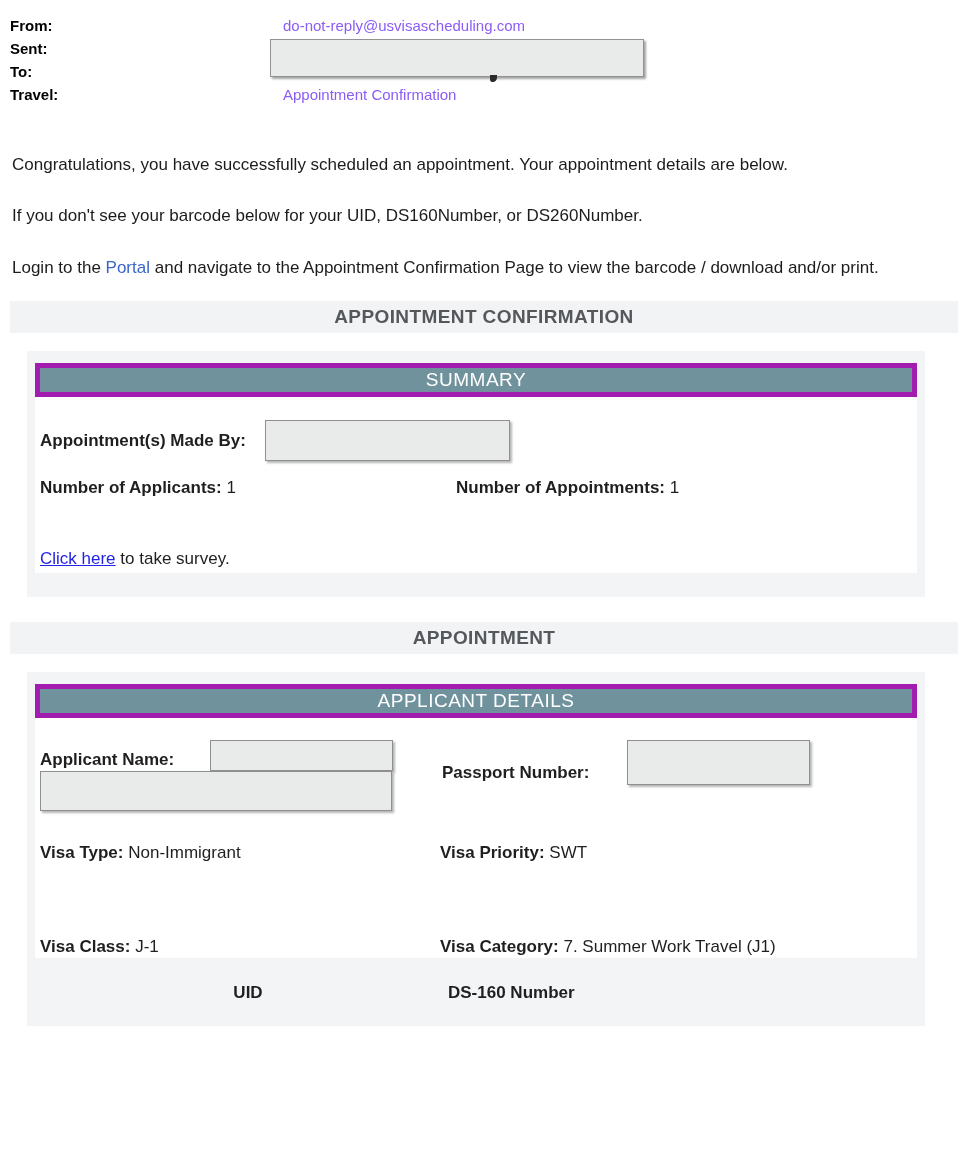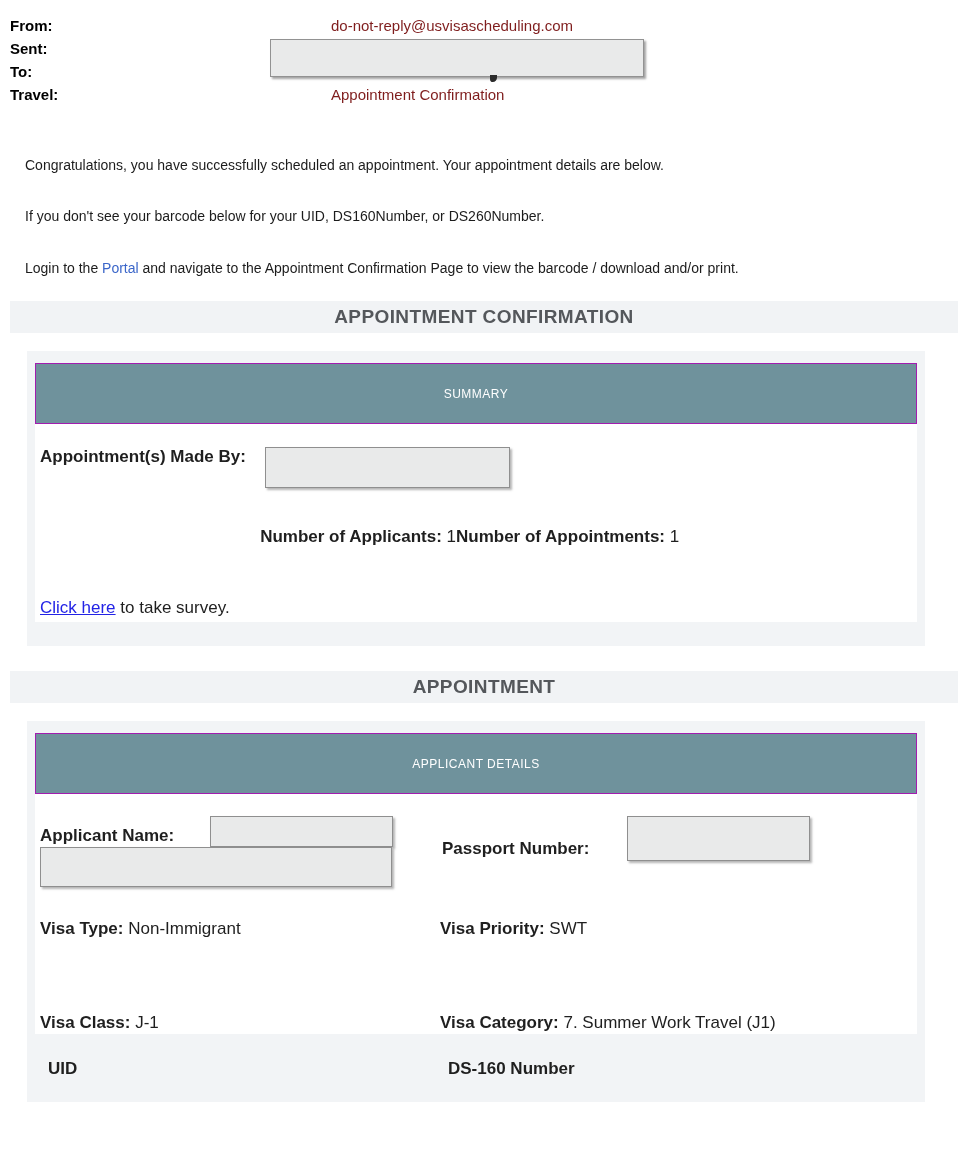--- a/index.html
+++ b/index.html
@@ -6,35 +6,35 @@
   html, body { margin:0; padding:0; }
   body {
     width: 968px; height: 1152px; overflow: hidden;
     background: #ffffff;
     font-family: "Liberation Sans", sans-serif;
     color: #1c1c1c;
   }
 
   
   .email-header { position: relative; padding: 14px 10px 0 10px; }
-  .hdr-row { display: flex; font-size: 15px; line-height: 23px; gap: 48px; }
+  .hdr-row { display: flex; font-size: 15px; line-height: 23px; }
   .hdr-label { width: 273px; font-weight: bold; color: #000; }
-  .hdr-value { color: #7f1d1d; }
+  .hdr-value { color: #8b5cf6; }
   .hdr-redaction {
     position: absolute; left: 270px; top: 39px; width: 374px; height: 38px;
     background: #e9eaea; border: 1px solid #929292;
     box-shadow: 2px 2px 2px rgba(90,90,90,0.55);
   }
   .hdr-artifact {
     position: absolute; left: 490px; top: 75px; width: 7px; height: 7px;
     background: #2b2b2b; border-radius: 0 0 60% 40%;
   }
 
   
-  .para { margin: 0 14px 0 25px; font-size: 14px; line-height: 26px; color: #1c1c1c; }
+  .para { margin: 0 14px 0 12px; font-size: 17px; line-height: 26px; color: #1c1c1c; }
   .para-1 { margin-top: 46px; }
   .para-2 { margin-top: 25px; }
   .para-3 { margin-top: 26px; max-width: 944px; }
   a.link-portal { color: #3b66c9; cursor: pointer; }
   a.link-survey { color: #2323e6; text-decoration: underline; cursor: pointer; }
 
   
   .title-band {
     margin: 0 10px; height: 32px;
     background: #f1f3f5;
@@ -46,57 +46,57 @@
 
   
   .section-box {
     margin-left: 27px; width: 898px;
     background: #f2f4f6;
     padding: 12px 8px 0 8px;
   }
   .section-box.summary { margin-top: 18px; padding-bottom: 24px; }
   .section-box.applicant { margin-top: 18px; padding-bottom: 0; }
   .teal-bar {
-    height: 61px; background: #6f929c; border: 1px solid #a21caf;
+    height: 34px; background: #6f929c; border: 5px solid #a21caf;
     display: flex; align-items: center; justify-content: center;
-    font-size: 12px; color: #ffffff; letter-spacing: 0.5px; font-weight: 400;
+    font-size: 19px; color: #ffffff; letter-spacing: 0.5px; font-weight: 400;
   }
   .box-content { background: #ffffff; }
 
   
   .lbl { font-weight: bold; color: #1f1f1f; }
   .val { color: #1f1f1f; }
   .row-text { font-size: 17px; line-height: 20px; }
 
   .redaction {
     background: #e9eaea; border: 1px solid #8f8f8f;
     box-shadow: 2px 2px 2px rgba(110,110,110,0.5);
     display: inline-block; vertical-align: middle;
   }
 
   
   .summary-content { padding: 23px 0 3px 5px; }
-  .sum-row1 { height: 41px; display: flex; align-items: flex-start; }
+  .sum-row1 { height: 41px; display: flex; align-items: center; }
   .sum-made-by-box { width: 245px; height: 41px; margin-left: 19px; }
-  .sum-row2 { margin-top: 39px; display: flex; text-align: right; }
+  .sum-row2 { margin-top: 17px; display: flex; }
   .sum-col1 { flex: 0 0 416px; }
   .sum-row3 { margin-top: 51px; height: 21px; }
 
   
   .applicant-content { padding: 22px 0 25px 5px; height: 240px; }
   .app-row1 { position: relative; height: 71px; }
   .app-name-label { position: absolute; left: 0; top: 10px; }
   .app-name-box1 { position: absolute; left: 170px; top: 0; width: 183px; height: 31px; }
   .app-name-box2 { position: absolute; left: 0; top: 31px; width: 352px; height: 40px; }
   .app-passport-label { position: absolute; left: 402px; top: 23px; }
   .app-passport-box { position: absolute; left: 587px; top: 0; width: 183px; height: 45px; }
   .app-row2 { margin-top: 32px; display: flex; }
   .app-row3 { margin-top: 74px; display: flex; }
   .app-col1 { flex: 0 0 400px; }
-  .uid-row { height: 68px; padding: 25px 0 0 13px; display: flex; }
+  .uid-row { height: 68px; padding: 25px 0 0 13px; display: flex; text-align: center; }
   .uid-col1 { flex: 0 0 400px; }
 </style>
 </head>
 <body>
 
 <div class="email-header">
   <div class="hdr-row">
     <span class="hdr-label">From:</span>
     <span class="hdr-value">do-not-reply@usvisascheduling.com</span>
   </div>

